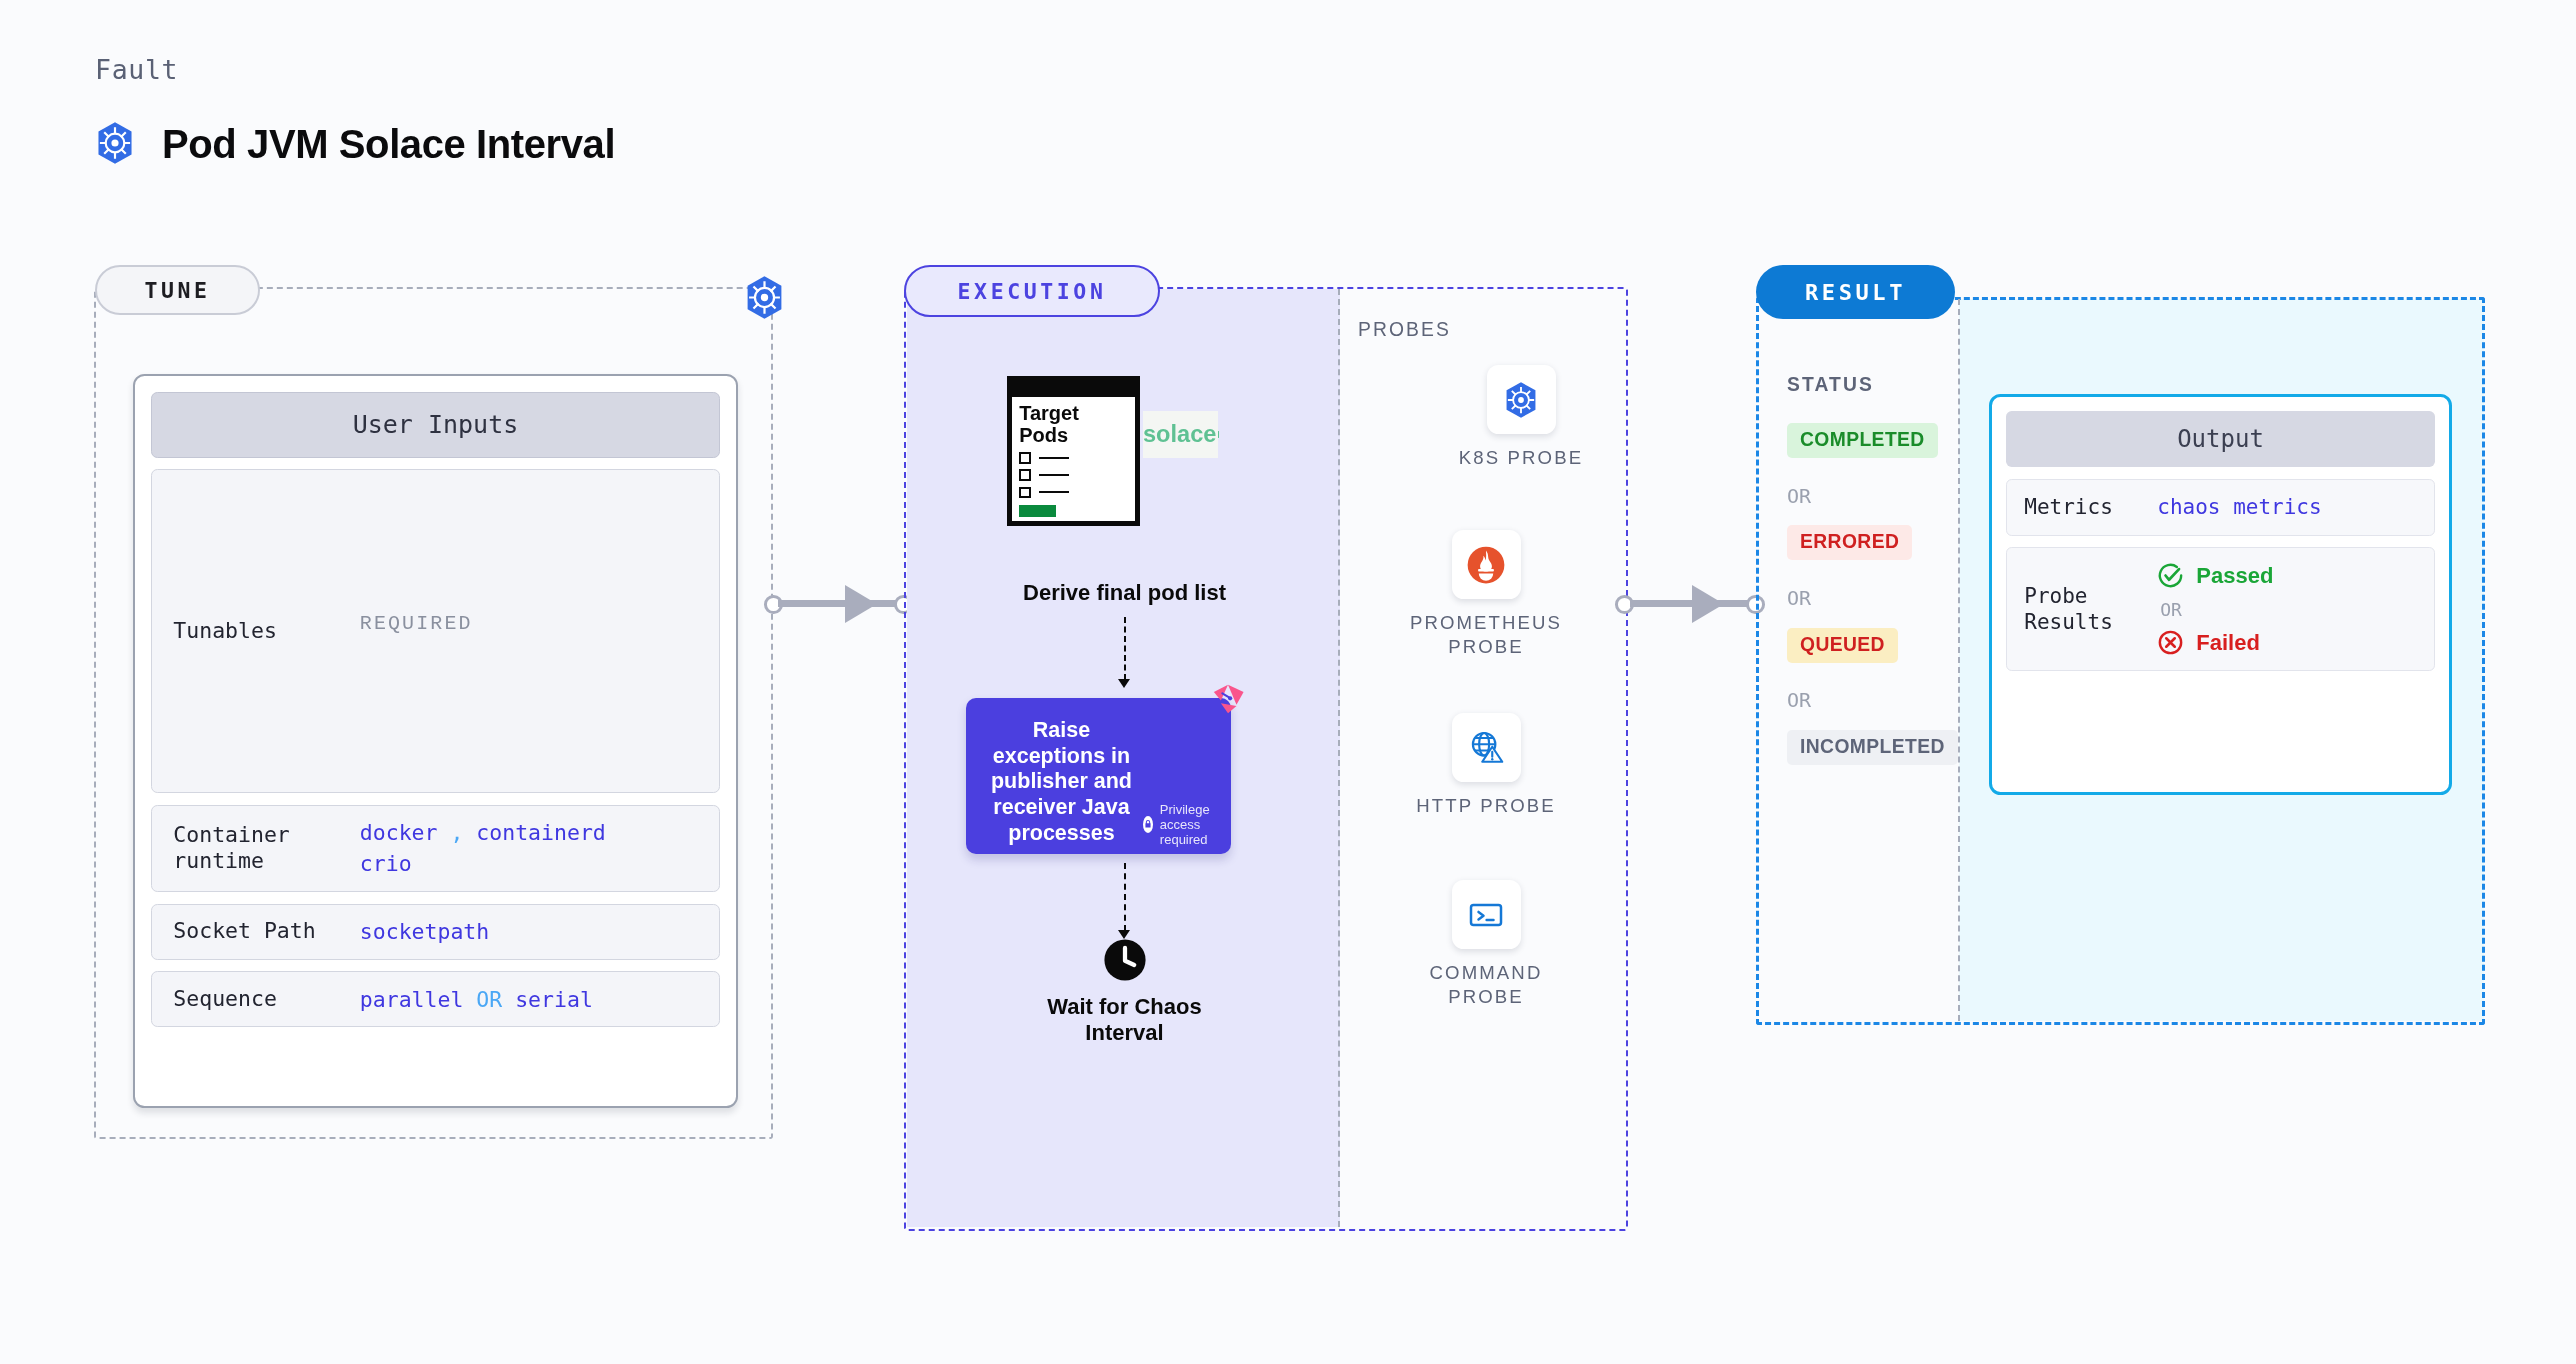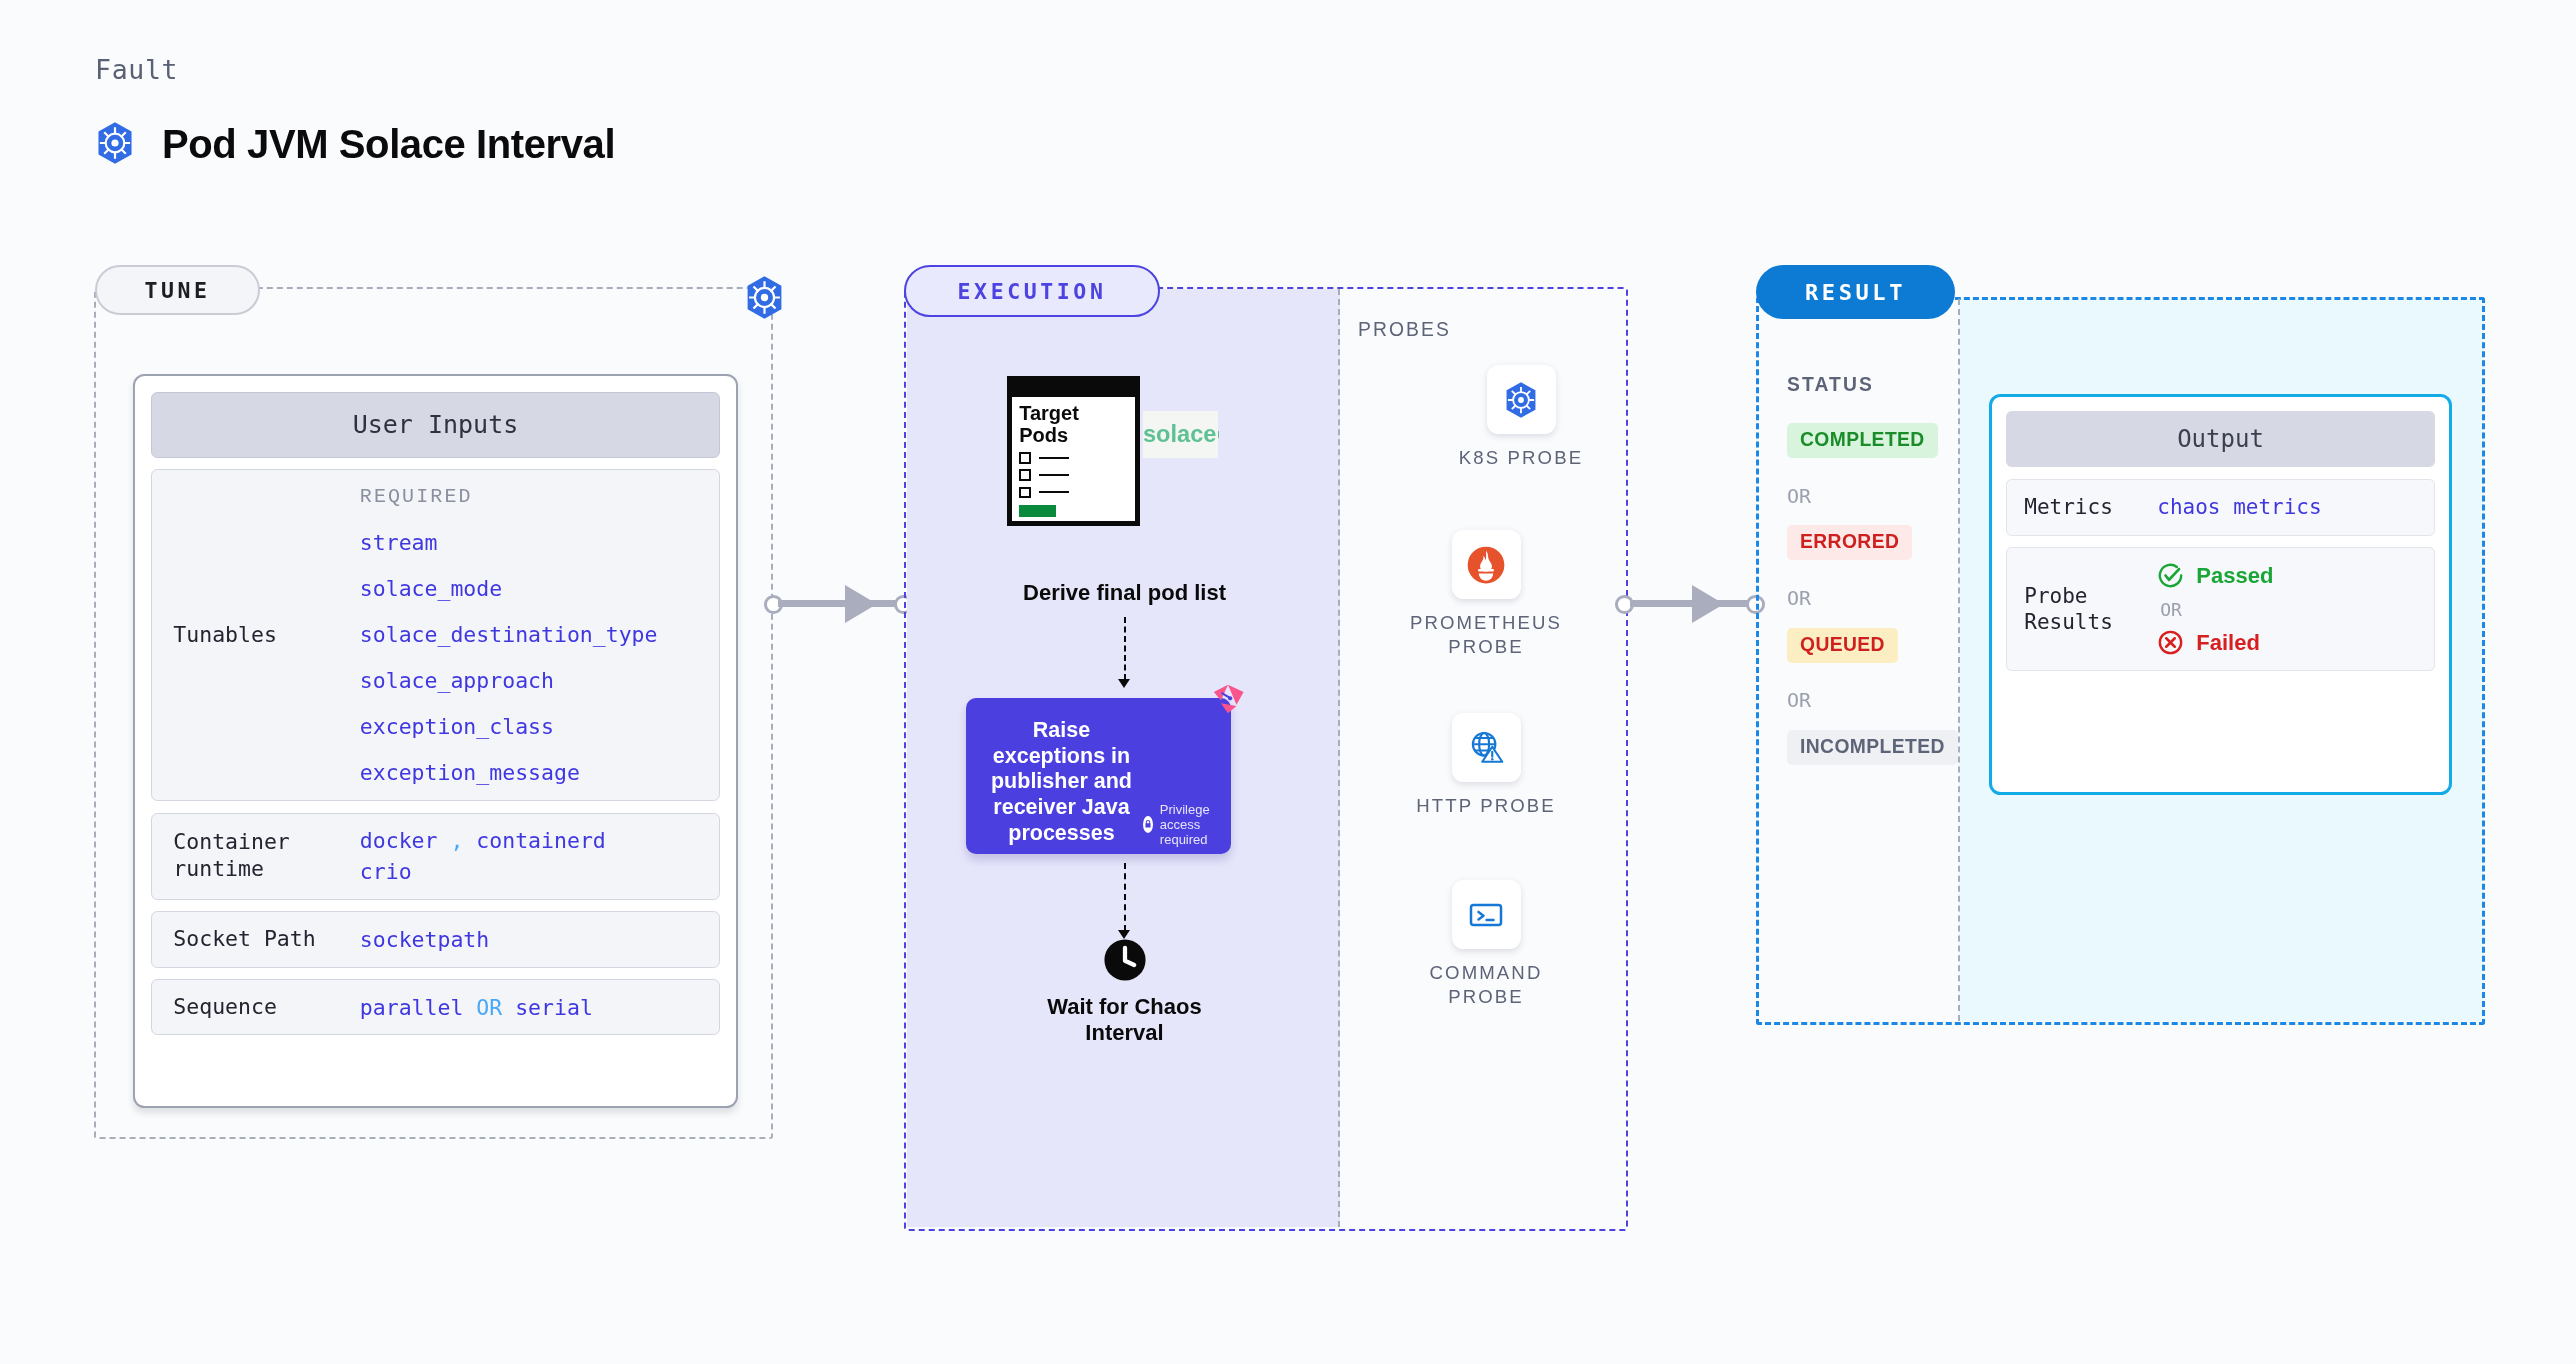--- a/index.html
+++ b/index.html
@@ -248,28 +248,20 @@
     </svg>
   </div>
 
   <div class="card-outer">
     <div class="card-head">User Inputs</div>
 
     <div class="row-box tunables-box">
       <div class="row-key">Tunables</div>
       <div class="row-val">
         <div class="req-label">REQUIRED</div>
-        <div class="tun-list">
-          <div class="mono-blue">stream</div>
-          <div class="mono-blue">solace_mode</div>
-          <div class="mono-blue">solace_destination_type</div>
-          <div class="mono-blue">solace_approach</div>
-          <div class="mono-blue">exception_class</div>
-          <div class="mono-blue">exception_message</div>
-        </div>
       </div>
     </div>
 
     <div class="row-box">
       <div class="row-key">Container runtime</div>
       <div class="row-val">
         <div>
           <span class="mono-blue">docker</span>
           <span class="mono-or">,</span>
           <span class="mono-blue">containerd</span>

